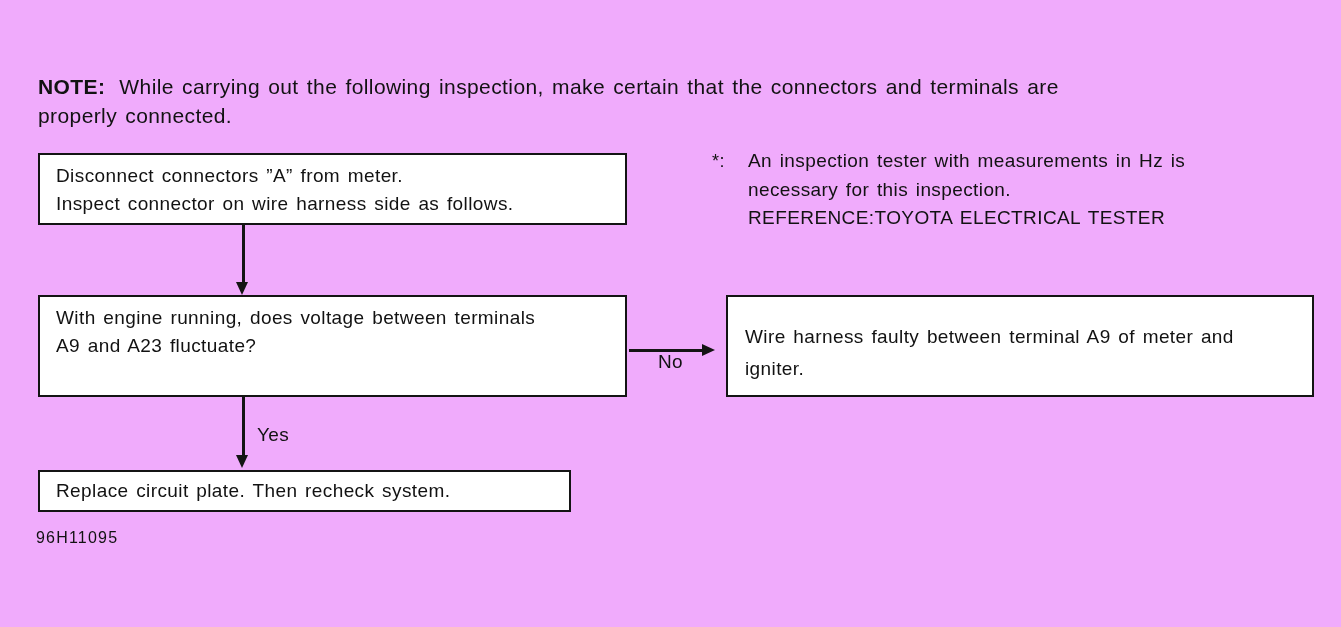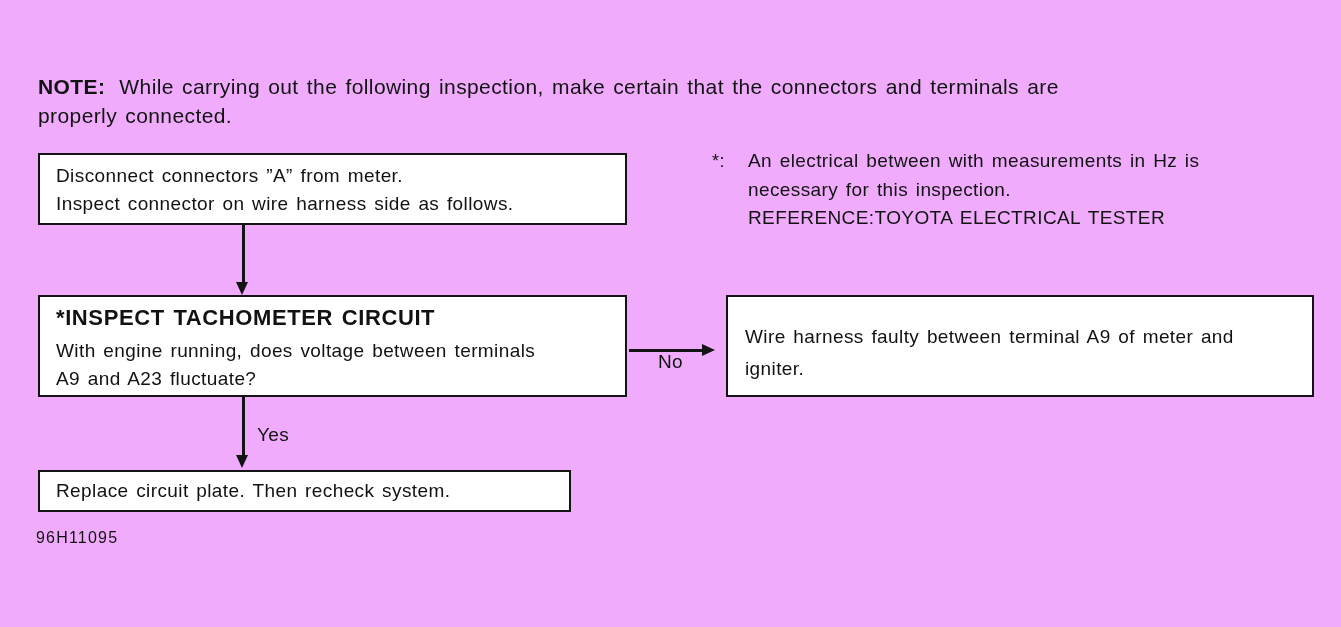--- a/index.html
+++ b/index.html
@@ -152,31 +152,30 @@
     <div>Disconnect connectors ”A” from meter.</div>
     <div>Inspect connector on wire harness side as follows.</div>
   </div>
 
   <div class="vline" style="left:242px; top:224px; height:60px;"></div>
   <div class="head-down" style="left:236px; top:282px;"></div>
 
   <div class="abs tester-note">
     <div class="tester-marker">*:</div>
     <div>
-      <div>An electrical between with measurements in Hz is</div>
+      <div>An inspection tester with measurements in Hz is</div>
       <div>necessary for this inspection.</div>
       <div class="tester-ref-line">
         <span>REFERENCE:</span>
         <span>TOYOTA ELECTRICAL TESTER</span>
       </div>
     </div>
   </div>
 
   <div class="box box-decision">
-    <div class="decision-title">*INSPECT TACHOMETER CIRCUIT</div>
     <div class="decision-q">With engine running, does voltage between terminals</div>
     <div class="decision-q">A9 and A23 fluctuate?</div>
   </div>
 
   <div class="branch-label" style="left:658px; top:317px;margin-top:34px;">No</div>
   <div class="hline" style="left:629px; top:349px; width:76px;"></div>
   <div class="head-right" style="left:702px; top:344px;"></div>
 
   <div class="box box-no-result">
     <div>Wire harness faulty between terminal A9 of meter and</div>

